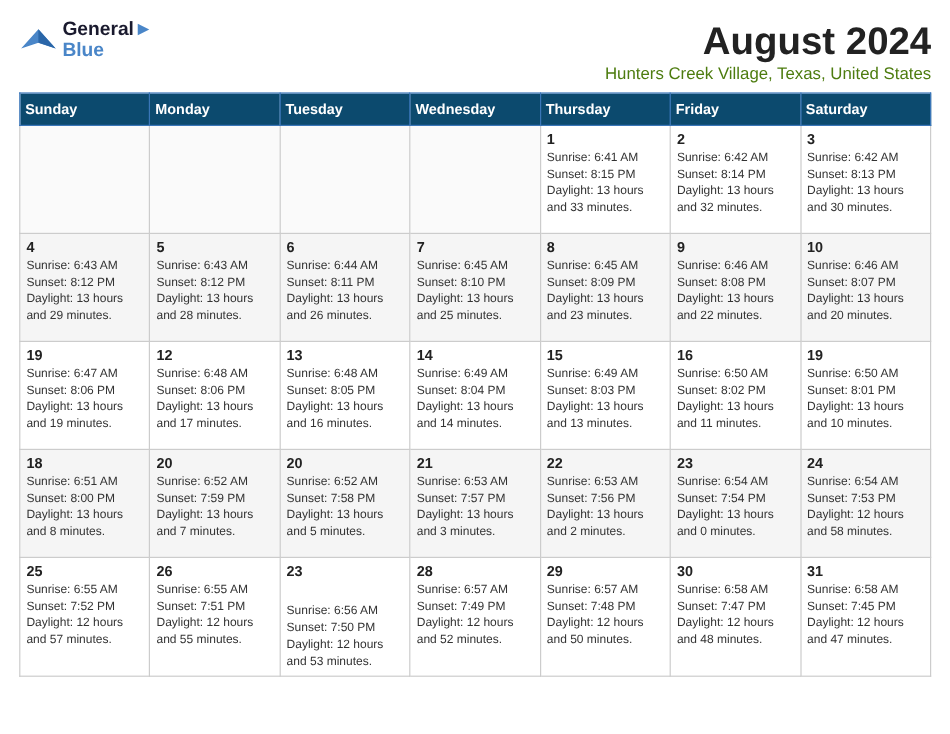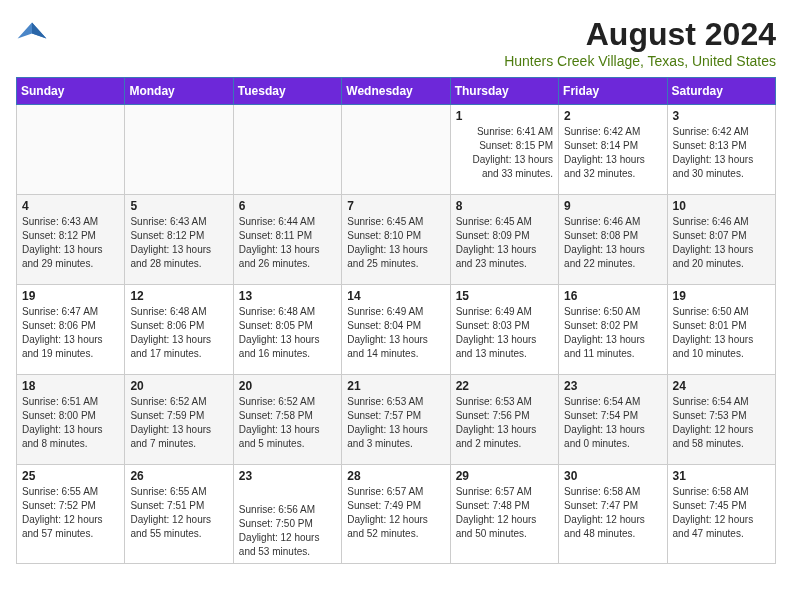--- a/index.html
+++ b/index.html
@@ -36,21 +36,21 @@
     .location {
       font-size: 14px;
       color: #4d7c0f;
     }
     table {
       width: 100%;
       border-collapse: collapse;
       font-size: 11px;
     }
     thead tr {
-      background: #6d28d9;
+      background: #0c4a6e;
       color: white;
     }
     thead th {
       padding: 6px 4px;
       text-align: left;
       font-weight: bold;
       font-size: 12px;
       border: 1px solid #3a76b8;
     }
     tbody td {
@@ -82,20 +82,24 @@
   </style>
 </head>
 <body>
 
 <div class="header">
   <div class="logo">
     <svg class="logo-bird" viewBox="0 0 40 40" xmlns="http://www.w3.org/2000/svg">
       <polygon points="20,8 38,28 20,22 2,28" fill="#4a86c8"></polygon>
       <polygon points="20,8 38,28 20,22" fill="#2a66a8"></polygon>
     </svg>
+    <div>
+      <div style="font-weight:bold;font-size:16px;color:#1a1a2e;">General<span style="color:#4a86c8;">►</span></div>
+      <div style="font-weight:bold;font-size:16px;color:#4a86c8;">Blue</div>
+    </div>
   </div>
   <div class="title-block">
     <div class="month-title">August 2024</div>
     <div class="location">Hunters Creek Village, Texas, United States</div>
   </div>
 </div>
 
 <table>
   <thead>
     <tr id="weekday-header">
@@ -109,21 +113,21 @@
       </tr>
   </thead>
   <tbody id="calendar-body">
   <tr>
         <td class="empty-cell"></td>
         <td class="empty-cell"></td>
         <td class="empty-cell"></td>
         <td class="empty-cell"></td>
         <td>
           <div class="day-num">1</div>
-          <div class="day-info" style="white-space: pre-line; text-align: right;">Sunrise: 6:41 AM
+          <div class="day-info" style="white-space: pre-line;">Sunrise: 6:41 AM
 Sunset: 8:15 PM
 Daylight: 13 hours
 and 33 minutes.</div>
         </td>
         <td>
           <div class="day-num">2</div>
           <div class="day-info" style="white-space: pre-line;">Sunrise: 6:42 AM
 Sunset: 8:14 PM
 Daylight: 13 hours
 and 32 minutes.</div>

